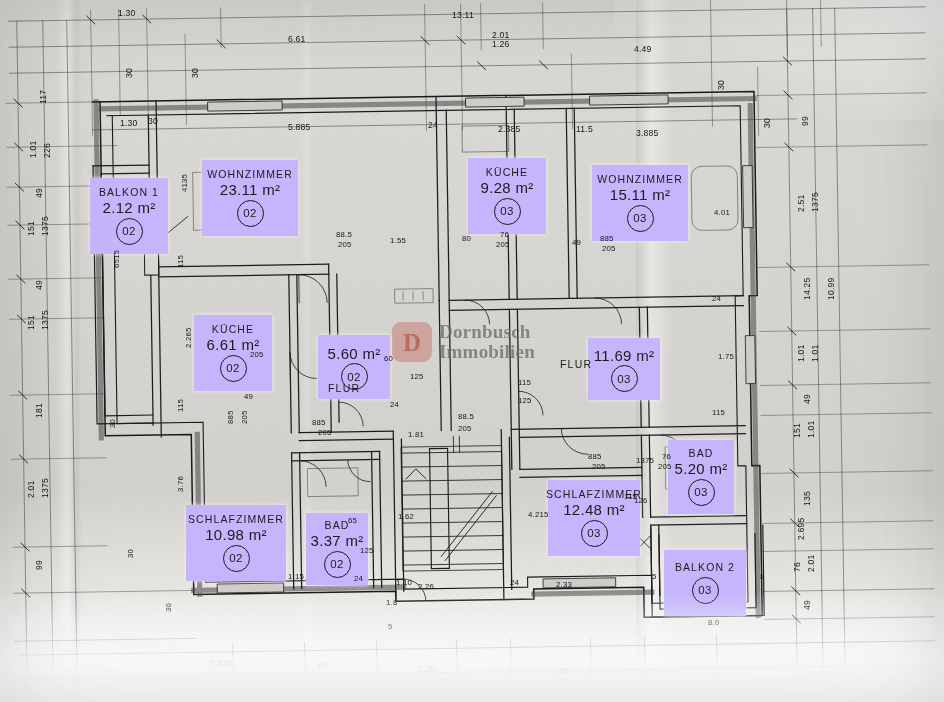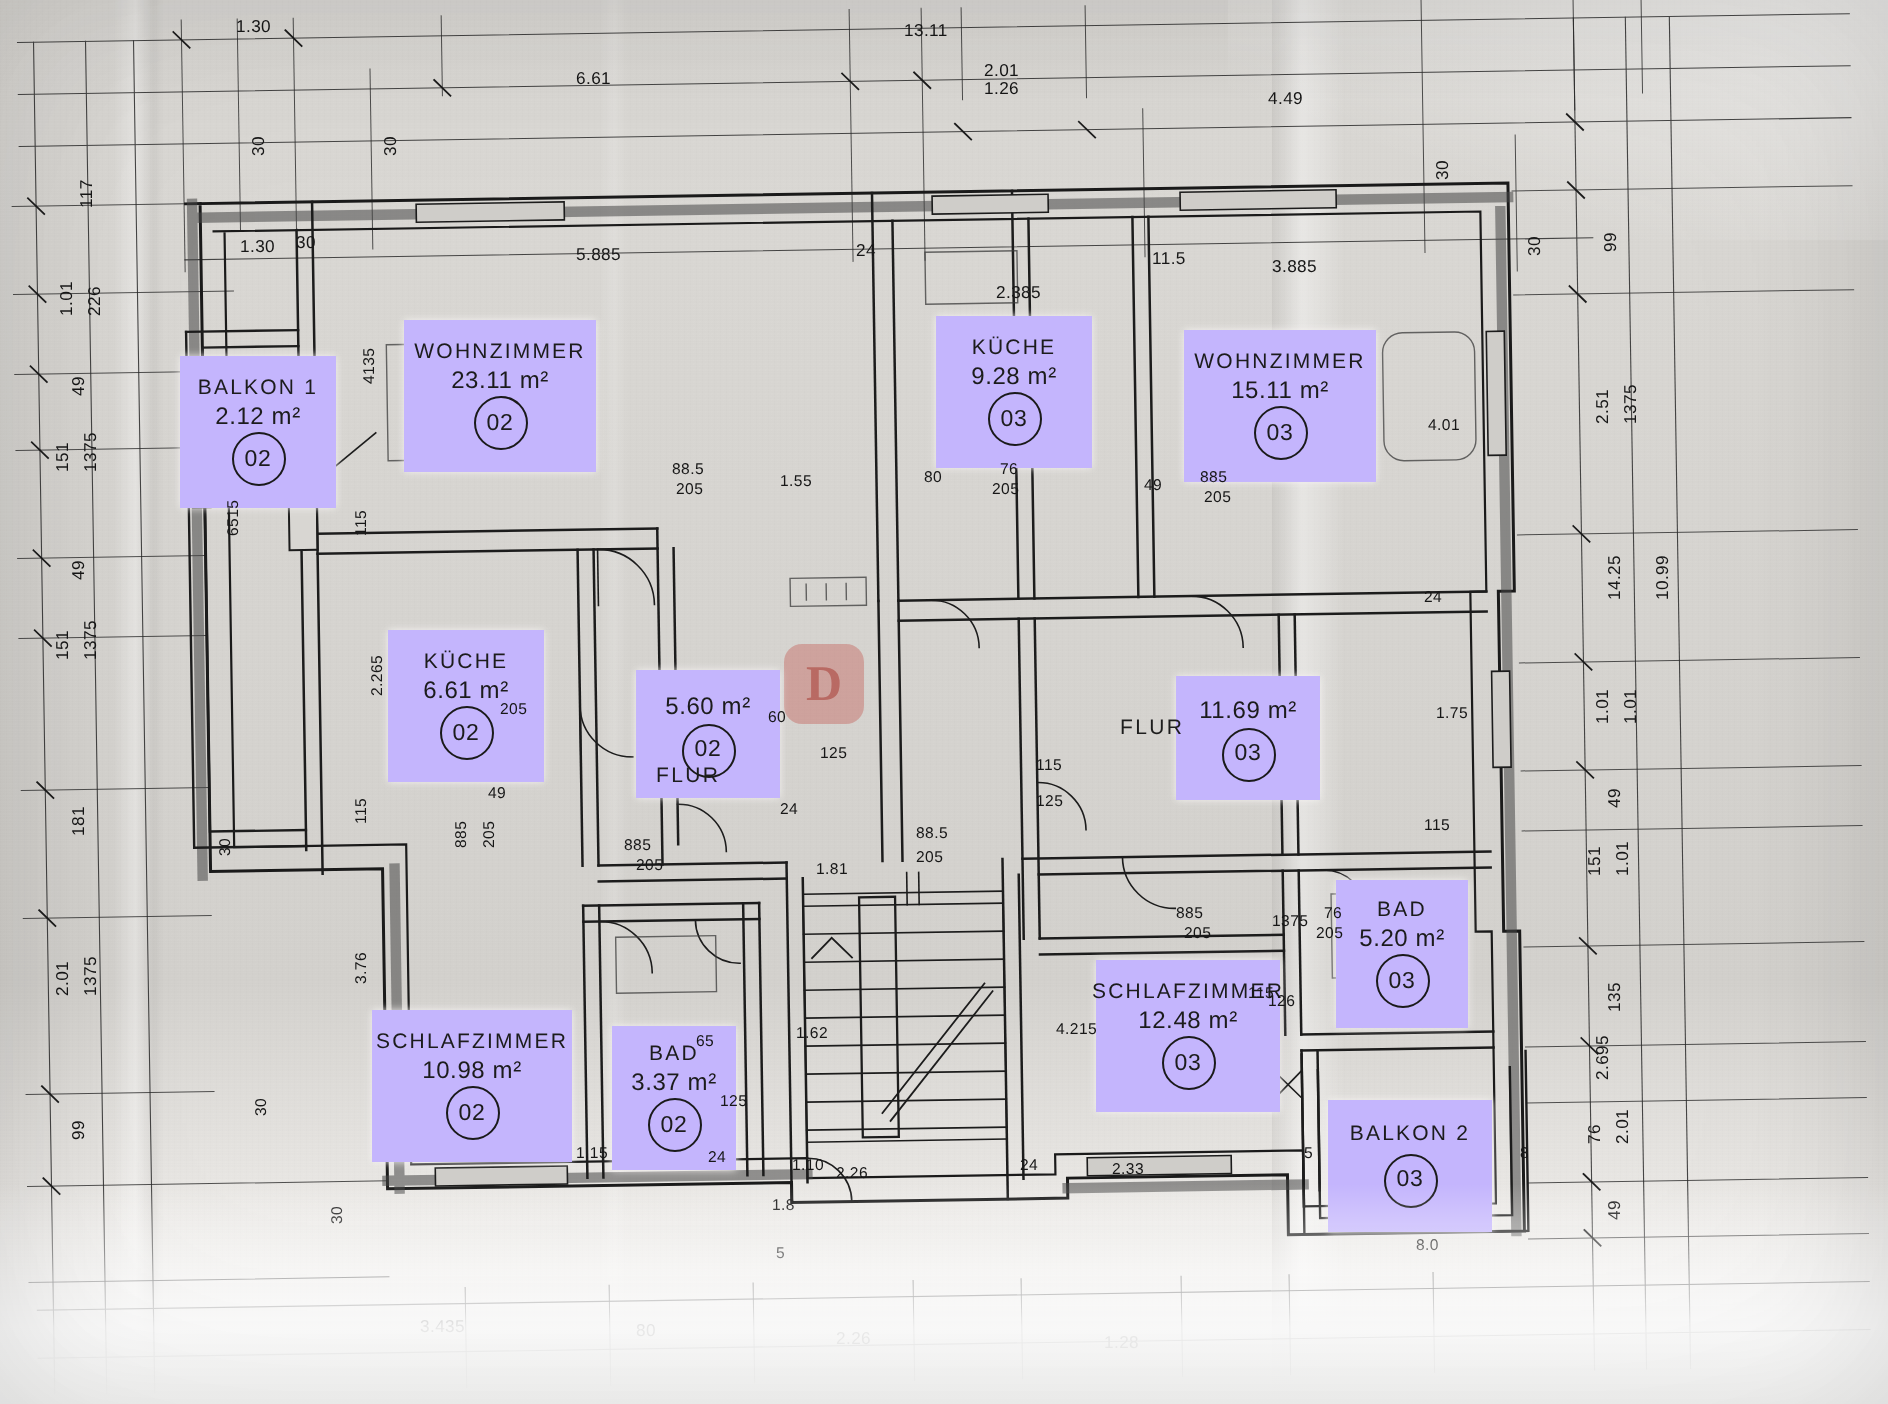--- a/index.html
+++ b/index.html
@@ -28,21 +28,21 @@
 
   
   #draw{position:absolute;inset:0;}
   #draw svg{position:absolute;left:0;top:0;}
 
   
   .chip{position:absolute;background:#c4b5fd;
         display:flex;flex-direction:column;align-items:center;justify-content:center;
         color:#1c1c1c;line-height:1.05;box-shadow:0 0 4px rgba(244,243,241,.95);}
   .chip .rname{font-size:10.5px;letter-spacing:1.1px;white-space:nowrap;}
-  .chip .rarea{font-size:12px;letter-spacing:.3px;margin-top:2px;white-space:nowrap;}
+  .chip .rarea{font-size:15px;letter-spacing:.3px;margin-top:2px;white-space:nowrap;}
   .chip .rno{margin-top:2px;width:25px;height:25px;border:1.6px solid #1a1a1a;border-radius:50%;
         display:flex;align-items:center;justify-content:center;font-size:11.5px;letter-spacing:.4px;}
   .chip.noarea .rno{margin-top:3px;}
 
   
   .plain{position:absolute;font-size:10.5px;letter-spacing:1.2px;color:#1d1d1d;white-space:nowrap;}
 
   
   .dim{position:absolute;font-size:8.6px;color:#171717;white-space:nowrap;letter-spacing:.2px;
        font-family:"Liberation Sans",sans-serif;}
@@ -345,20 +345,24 @@
         </g>
 
       </g>
     </svg>
   </div>
 
   <div class="wm">
     <div class="wm-mark">
       <span>D</span>
     </div>
+    <div class="wm-txt">
+      <div>Dornbusch</div>
+      <div>Immobilien</div>
+    </div>
   </div>
 
   <div id="labels">
       <div class="chip" style="left: 90px; top: 178px; width: 78px; height: 76px;">
         <div class="rname">BALKON 1</div>
         <div class="rarea">2.12 m²</div>
         <div class="rno">02</div>
       </div>
       <div class="chip" style="left: 202px; top: 160px; width: 96px; height: 76px;">
         <div class="rname">WOHNZIMMER</div>
@@ -417,21 +421,21 @@
       <div class="dim" style="left: 118px; top: 8px;">1.30</div>
       <div class="dim" style="left: 452px; top: 10px; text-align: center;">13.11</div>
       <div class="dim" style="left: 288px; top: 34px;">6.61</div>
       <div class="dim" style="left: 492px; top: 30px;">2.01</div>
       <div class="dim" style="left: 492px; top: 39px;">1.26</div>
       <div class="dim" style="left: 634px; top: 44px;">4.49</div>
       <div class="dim" style="left: 120px; top: 118px;">1.30</div>
       <div class="dim" style="left: 148px; top: 116px;">30</div>
       <div class="dim" style="left: 288px; top: 122px;">5.885</div>
       <div class="dim" style="left: 428px; top: 120px;">24</div>
-      <div class="dim" style="left: 498px; top: 141px;">2.385</div>
+      <div class="dim" style="left: 498px; top: 124px;">2.385</div>
       <div class="dim" style="left: 576px; top: 124px;">11.5</div>
       <div class="dim" style="left: 636px; top: 128px;">3.885</div>
       <div class="dim v" style="left: 124px; top: 78px;">30</div>
       <div class="dim v" style="left: 190px; top: 78px;">30</div>
       <div class="dim v" style="left: 716px; top: 90px;">30</div>
       <div class="dim v" style="left: 762px; top: 128px;">30</div>
       <div class="dim v" style="left: 38px; top: 104px;">117</div>
       <div class="dim v" style="left: 28px; top: 158px;">1.01</div>
       <div class="dim v" style="left: 42px; top: 158px;">226</div>
       <div class="dim v" style="left: 34px; top: 198px;">49</div>

